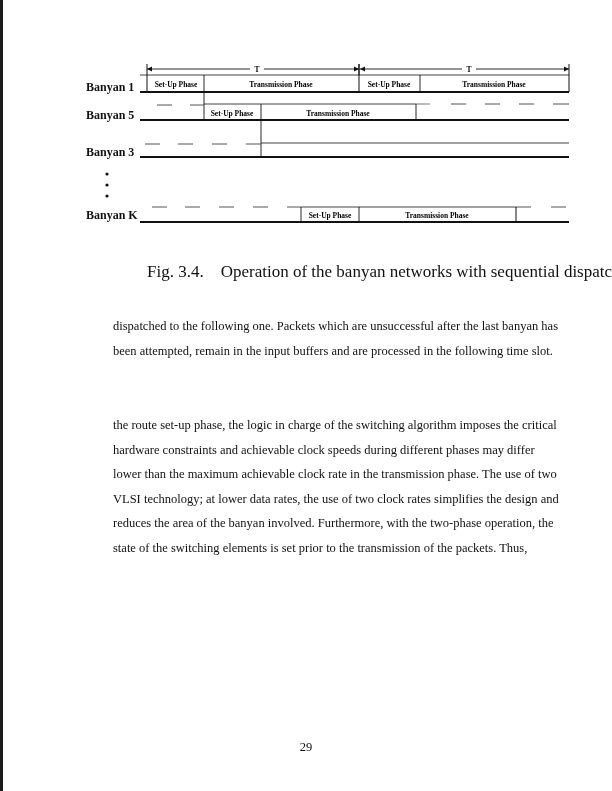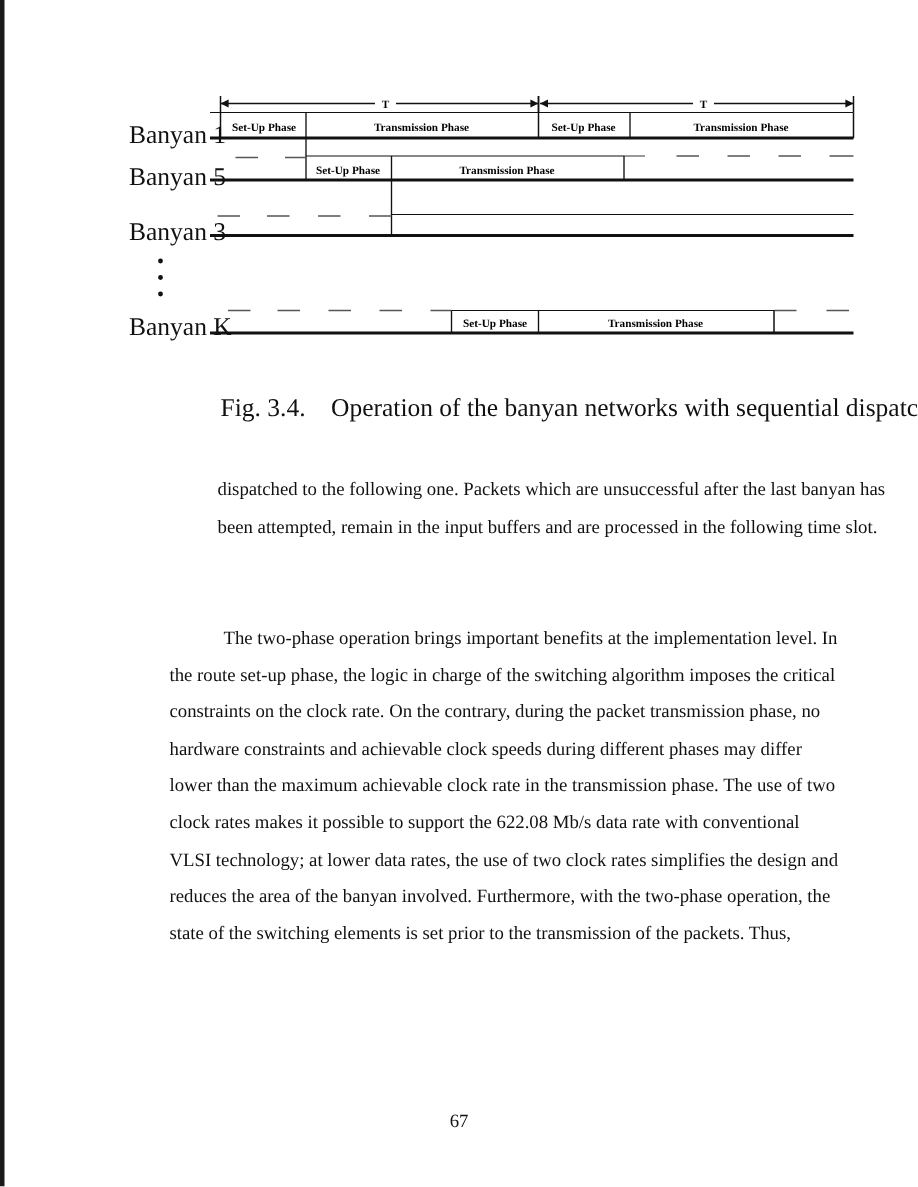--- a/index.html
+++ b/index.html
@@ -1,25 +1,25 @@
 <!DOCTYPE html>
 <html><head>
 <meta charset="utf-8">
 <style>
   html, body { margin: 0; padding: 0; background: #ffffff; }
   body { width: 612px; height: 791px; position: relative; overflow: hidden;
          font-family: "Liberation Serif", "DejaVu Serif", serif; color: #111; }
   .left-edge { position: absolute; left: 0; top: 0; width: 3px; height: 791px; background: #1a1a1a; }
   .diagram { position: absolute; left: 0; top: 0; width: 612px; height: 240px; }
-  .row-label { position: absolute; left: 86px; font-weight: normal; font-size: 17px; text-align: right; }
+  .row-label { position: absolute; left: 86px; font-weight: bold; font-size: 12px; text-align: right; }
   .box-text { font-family: "Liberation Serif", "DejaVu Serif", serif; font-weight: bold; font-size: 7.5px; }
   .caption { position: absolute; left: 147px; top: 262px; font-size: 17px; white-space: pre; }
   .body-text { position: absolute; left: 113px; width: 452px; font-size: 12.5px; line-height: 24.6px; }
   .body-text p { margin: 0; text-align: justify; text-align-last: left; }
-  .para1 { top: 314px; margin-left: 32px; }
+  .para1 { top: 314px; }
   .para2 { top: 413px; }
   .para2 p { text-indent: 36px; }
   .page-number { position: absolute; left: 0; width: 612px; top: 740px; text-align: center; font-size: 12.5px; }
 </style>
 </head>
 <body>
 
 <div class="left-edge"></div>
 
 <div class="diagram">
@@ -117,24 +117,21 @@
 </div>
 
 <div class="caption"><span>Fig. 3.4.</span>    <span>Operation of the banyan networks with sequential dispatching.</span></div>
 
 <div class="body-text para1">
   <p>dispatched to the following one. Packets which are unsuccessful after the last banyan has</p>
   <p>been attempted, remain in the input buffers and are processed in the following time slot.</p>
 </div>
 
 <div class="body-text para2">
-  <p>The two-phase operation brings important benefits at the implementation level. In</p>
   <p style="text-indent:0">the route set-up phase, the logic in charge of the switching algorithm imposes the critical</p>
-  <p style="text-indent:0">constraints on the clock rate. On the contrary, during the packet transmission phase, no</p>
   <p style="text-indent:0">hardware constraints and achievable clock speeds during different phases may differ</p>
   <p style="text-indent:0">lower than the maximum achievable clock rate in the transmission phase. The use of two</p>
-  <p style="text-indent:0">clock rates makes it possible to support the 622.08 Mb/s data rate with conventional</p>
   <p style="text-indent:0">VLSI technology; at lower data rates, the use of two clock rates simplifies the design and</p>
   <p style="text-indent:0">reduces the area of the banyan involved. Furthermore, with the two-phase operation, the</p>
   <p style="text-indent:0">state of the switching elements is set prior to the transmission of the packets. Thus,</p>
 </div>
 
-<div class="page-number">67</div>
+<div class="page-number">29</div>
 
 </body></html>

